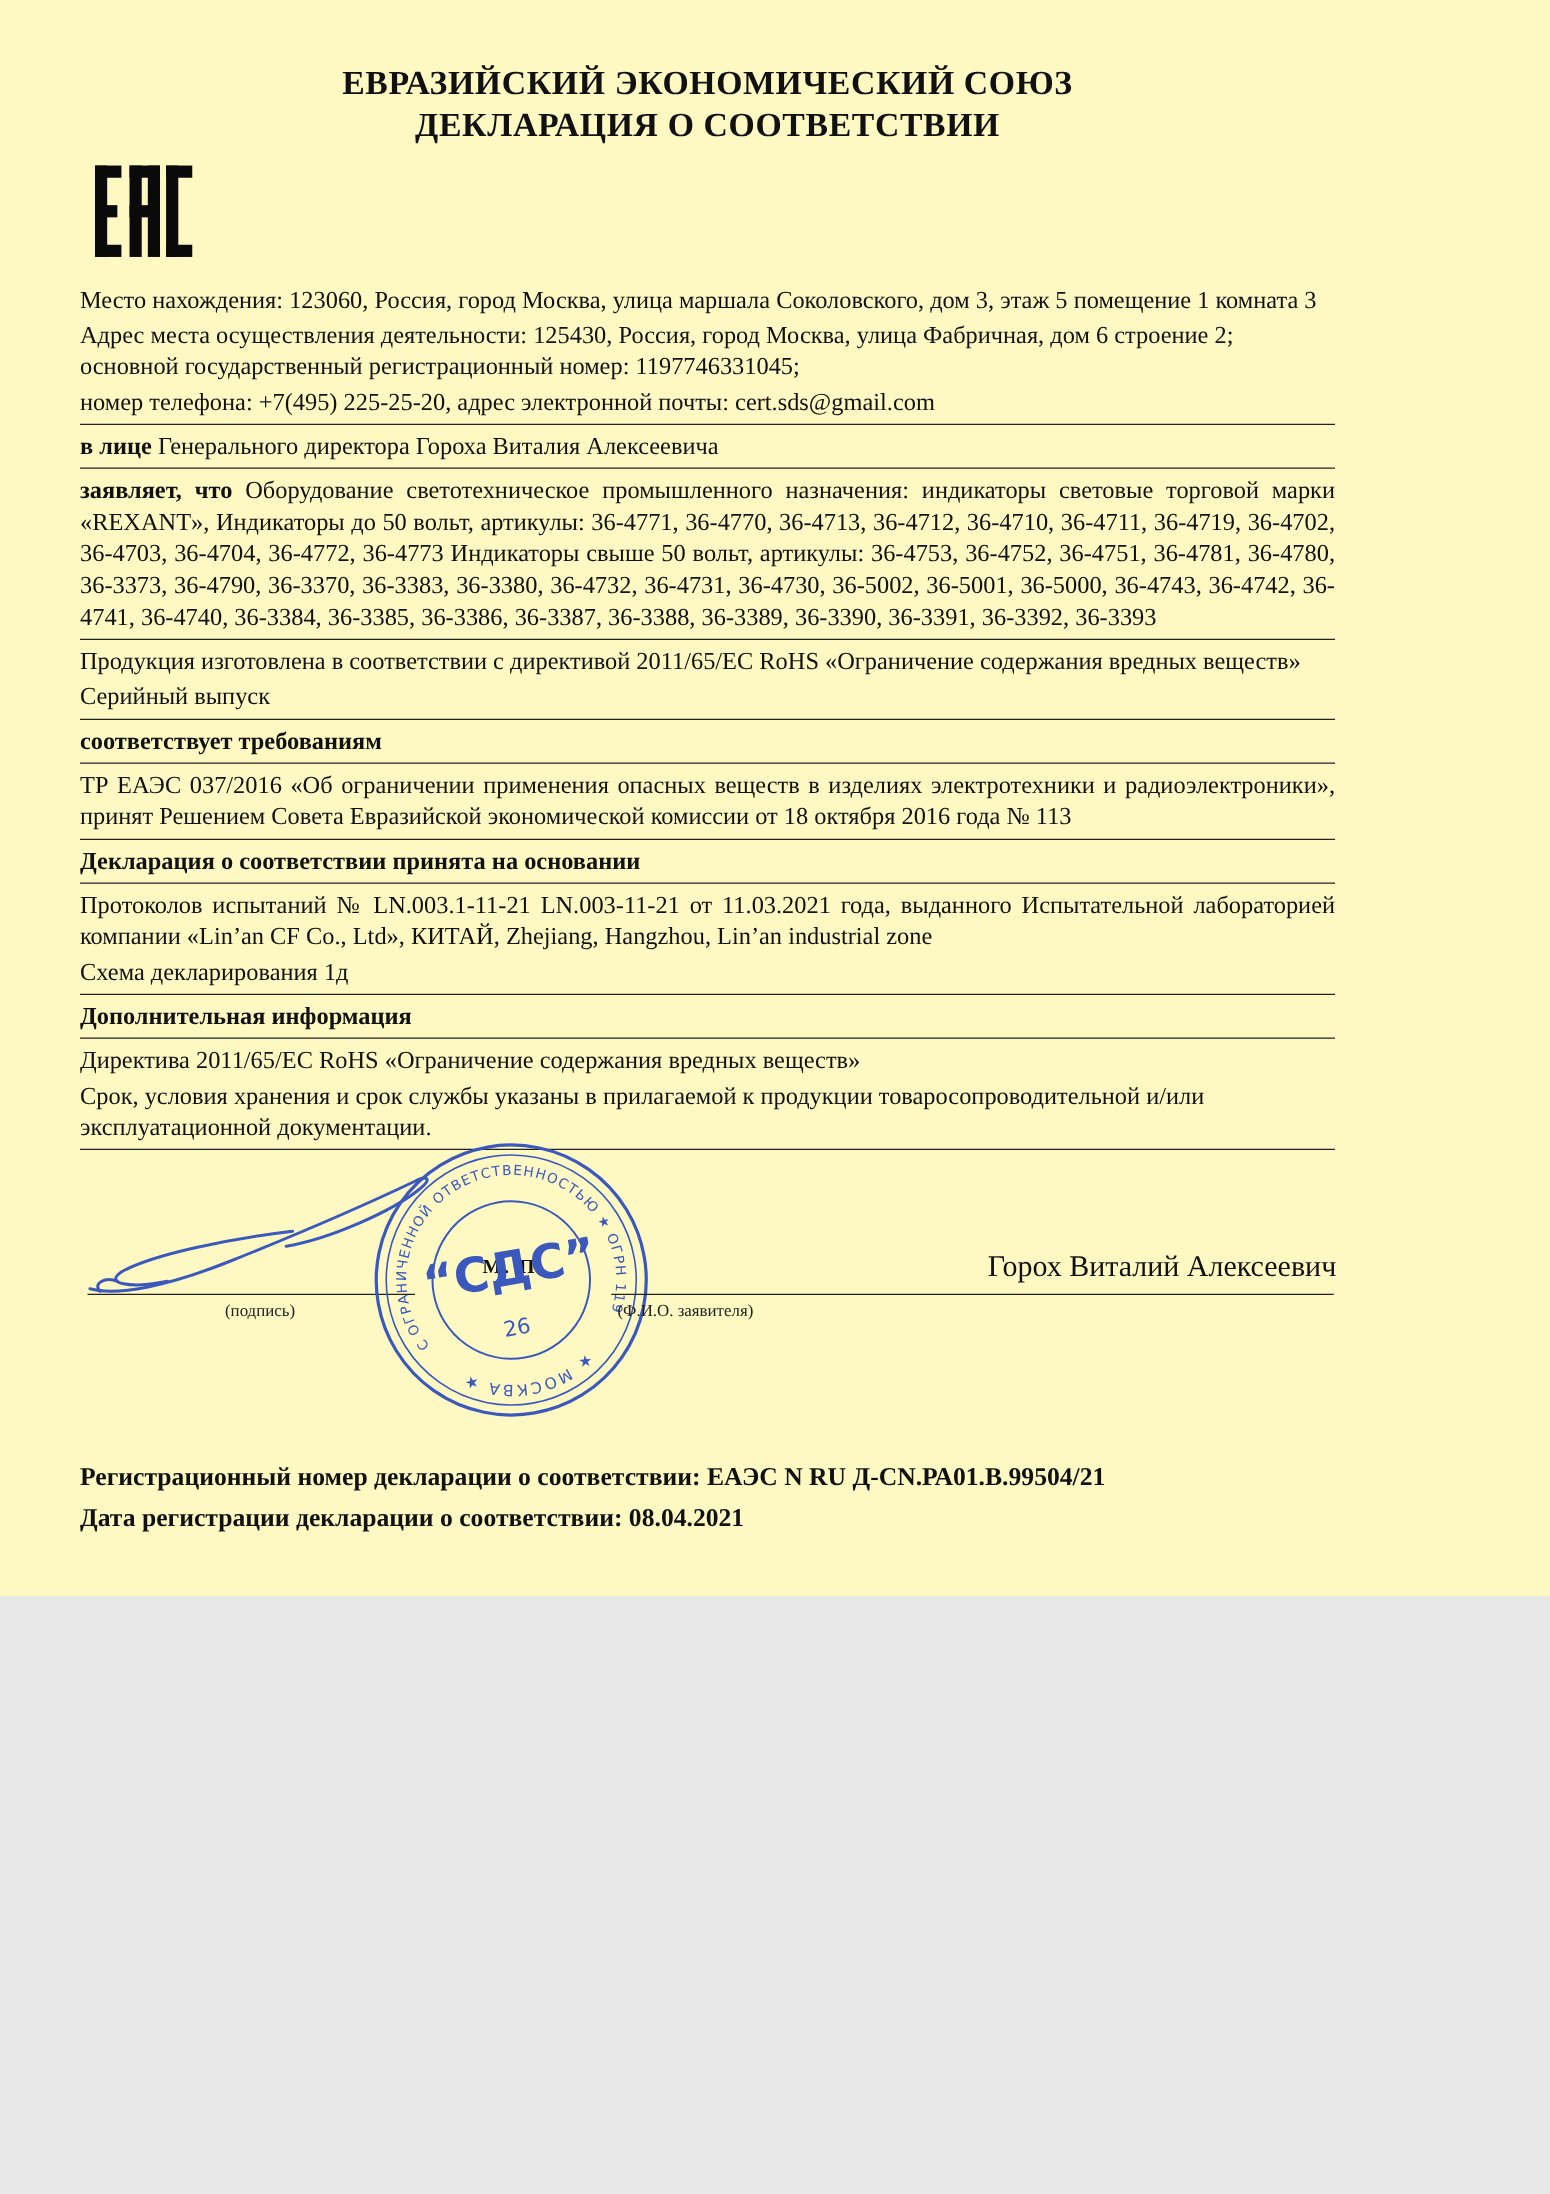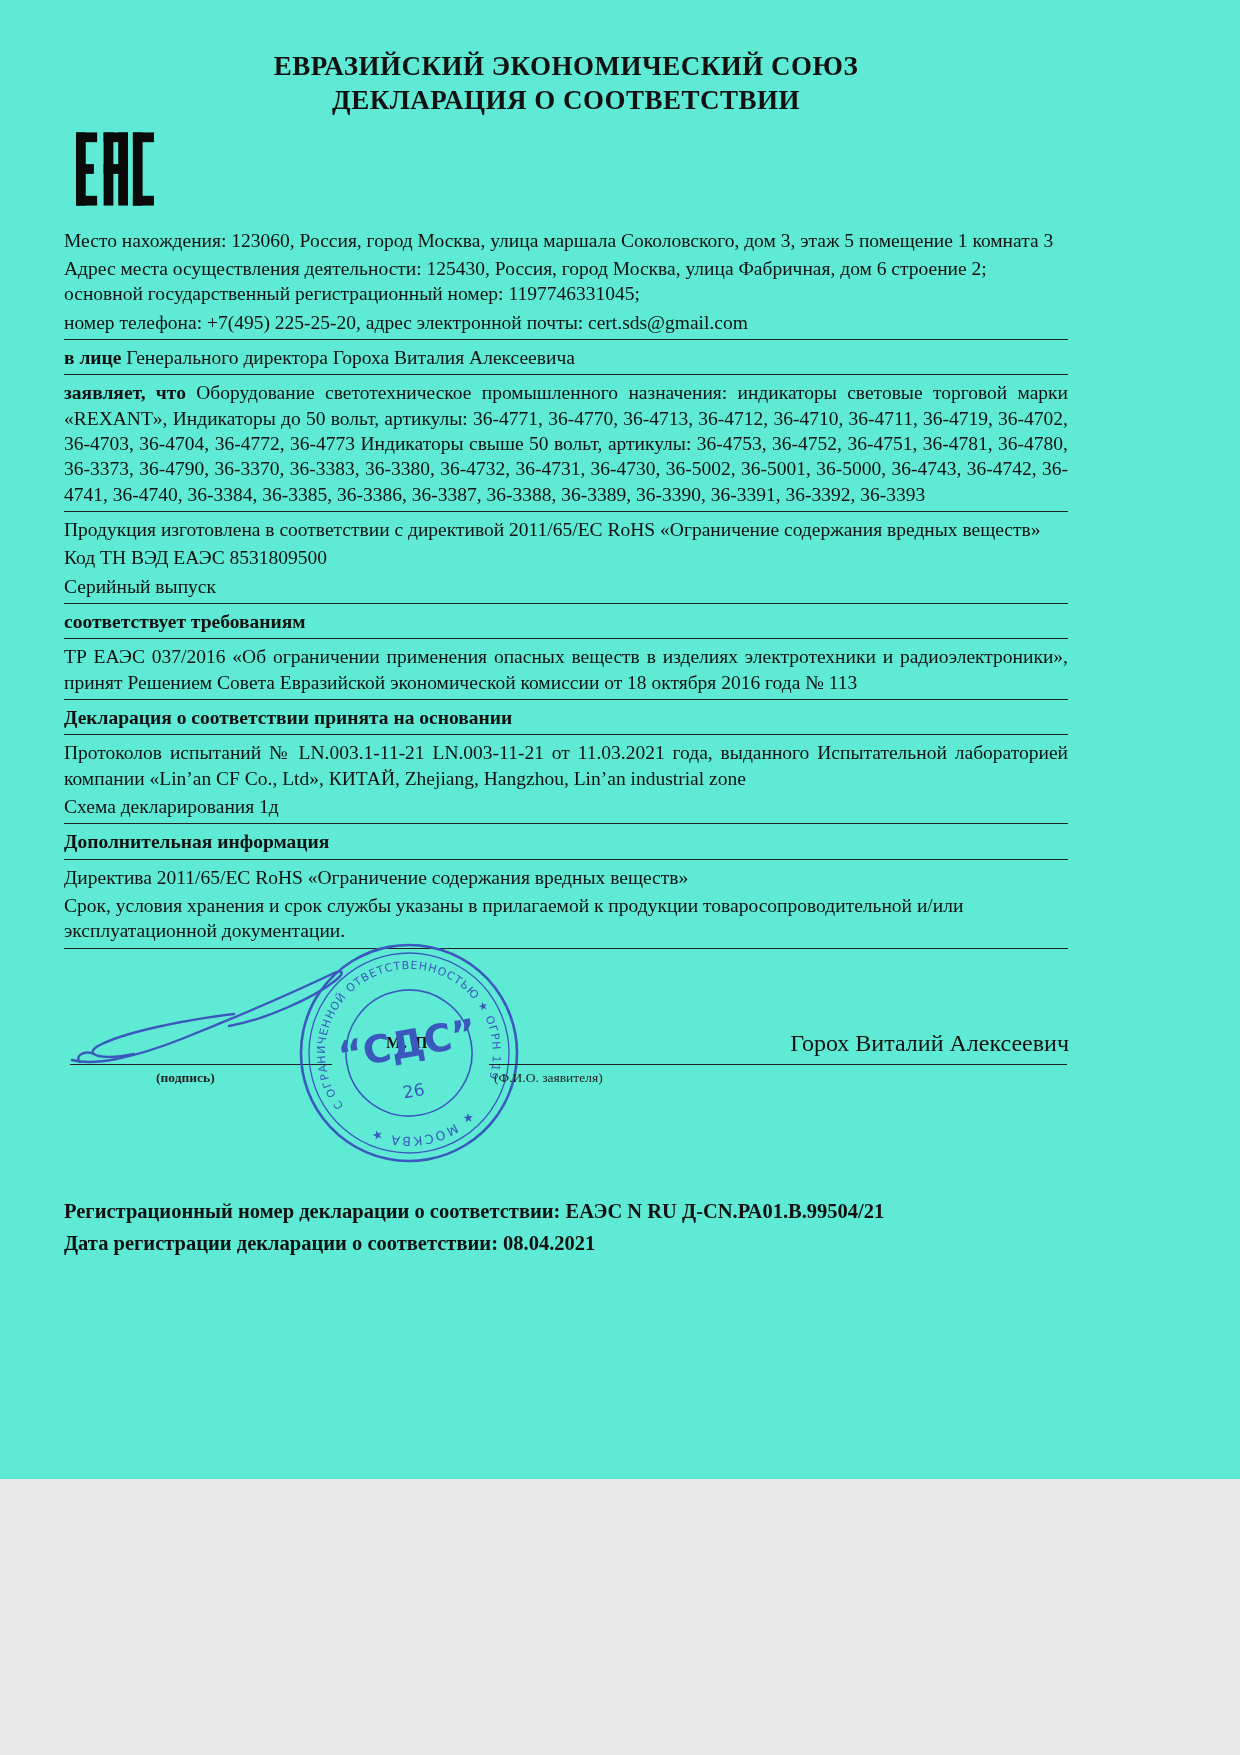--- a/index.html
+++ b/index.html
@@ -1,20 +1,20 @@
 <!DOCTYPE html>
 <html lang="ru" style="--stamp-color: #3b59bd;"><head>
 <meta charset="utf-8">
 <style>
   html,body{margin:0;padding:0;background:#e8e8e8;}
   .page{
     position:relative;
-    width:1240px;height:1479px;
+    width:1240px;height:1277px;
     margin:0 auto;
-    background:#5eead4;
+    background:#fef9c3;
     font-family:"Liberation Serif","DejaVu Serif",serif;
     color:#111;
     overflow:hidden;
     box-sizing:border-box;
     padding:50px 172px 0 64px;
   }
   .title{
     text-align:center;
     font-weight:bold;
     font-size:27px;
@@ -74,21 +74,20 @@
 
   <p>Место нахождения: 123060, Россия, город Москва, улица маршала Соколовского, дом 3, этаж 5 помещение 1 комната 3</p>
   <p>Адрес места осуществления деятельности: 125430, Россия, город Москва, улица Фабричная, дом 6 строение 2; основной государственный регистрационный номер: 1197746331045;</p>
   <p class="u">номер телефона: +7(495) 225-25-20, адрес электронной почты: cert.sds@gmail.com</p>
 
   <p class="u"><span class="b">в лице</span> <span>Генерального директора Гороха Виталия Алексеевича</span></p>
 
   <p class="u j"><span class="b">заявляет, что</span> <span>Оборудование светотехническое промышленного назначения: индикаторы световые торговой марки «REXANT», Индикаторы до 50 вольт, артикулы: 36-4771, 36-4770, 36-4713, 36-4712, 36-4710, 36-4711, 36-4719, 36-4702, 36-4703, 36-4704, 36-4772, 36-4773 Индикаторы свыше 50 вольт, артикулы: 36-4753, 36-4752, 36-4751, 36-4781, 36-4780, 36-3373, 36-4790, 36-3370, 36-3383, 36-3380, 36-4732, 36-4731, 36-4730, 36-5002, 36-5001, 36-5000, 36-4743, 36-4742, 36-4741, 36-4740, 36-3384, 36-3385, 36-3386, 36-3387, 36-3388, 36-3389, 36-3390, 36-3391, 36-3392, 36-3393</span></p>
 
   <p class="j">Продукция изготовлена в соответствии с директивой 2011/65/EC RoHS «Ограничение содержания вредных веществ»</p>
-  <p>Код ТН ВЭД ЕАЭС 8531809500</p>
   <p class="u">Серийный выпуск</p>
 
   <p class="u b">соответствует требованиям</p>
   <p class="u j">ТР ЕАЭС 037/2016 «Об ограничении применения опасных веществ в изделиях электротехники и радиоэлектроники», принят Решением Совета Евразийской экономической комиссии от 18 октября 2016 года № 113</p>
 
   <p class="u b">Декларация о соответствии принята на основании</p>
   <p class="j">Протоколов испытаний № LN.003.1-11-21 LN.003-11-21 от 11.03.2021 года, выданного Испытательной лабораторией компании «Lin’an CF Co., Ltd», КИТАЙ, Zhejiang, Hangzhou, Lin’an industrial zone</p>
   <p class="u">Схема декларирования 1д</p>
 
   <p class="u b">Дополнительная информация</p>
@@ -100,21 +99,21 @@
 
     <svg class="sig-ink" viewBox="0 0 310 115">
       <g fill="none" stroke="var(--stamp-color)" stroke-width="2.4" stroke-linecap="round">
         <path d="M8,98 C30,104 70,96 120,76 C175,54 230,30 268,12 C278,7 282,10 272,18 C250,36 200,58 165,64"></path>
         <path d="M70,92 C40,98 18,94 34,84 C60,70 120,58 170,52"></path>
         <path d="M16,100 C10,94 20,88 30,92"></path>
       </g>
     </svg>
 
     <div class="sig-line" style="left:6px;top:110px;width:262px;"></div>
-    <div class="sig-caption" style="left:92px;top:116px;font-weight:bold;">(подпись)</div>
+    <div class="sig-caption" style="left:116px;top:116px;">(подпись)</div>
 
     <div class="mp-label">М. П.</div>
 
     <div class="stamp-box">
       <svg width="234" height="234" viewBox="-117 -117 234 234">
         <g transform="rotate(-10)">
           <circle class="stamp-stroke" r="108" stroke-width="2.6"></circle>
           <circle class="stamp-stroke" r="100" stroke-width="1.3"></circle>
           <circle class="stamp-stroke" r="63" stroke-width="1.6"></circle>
           <defs>

